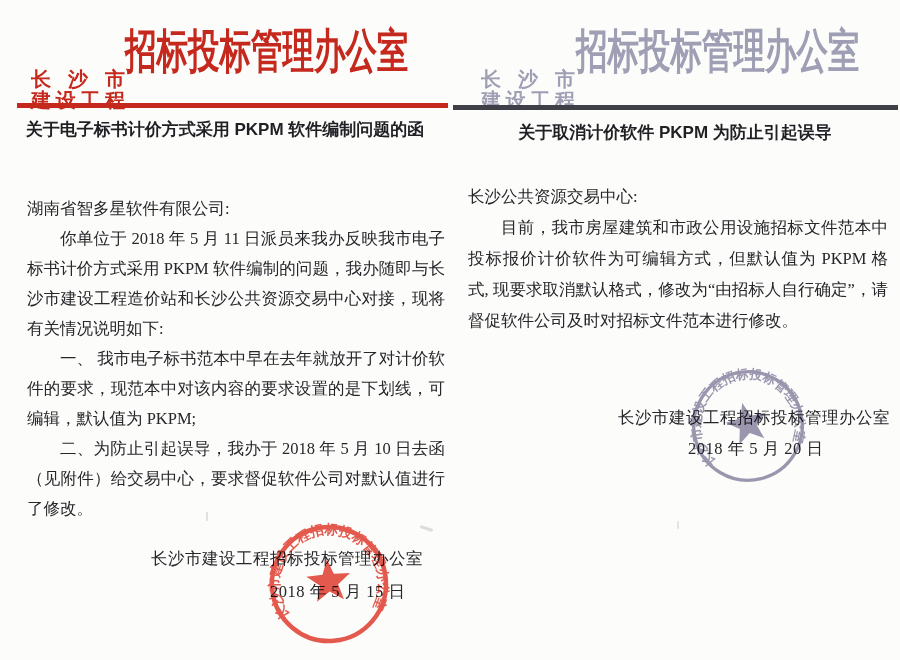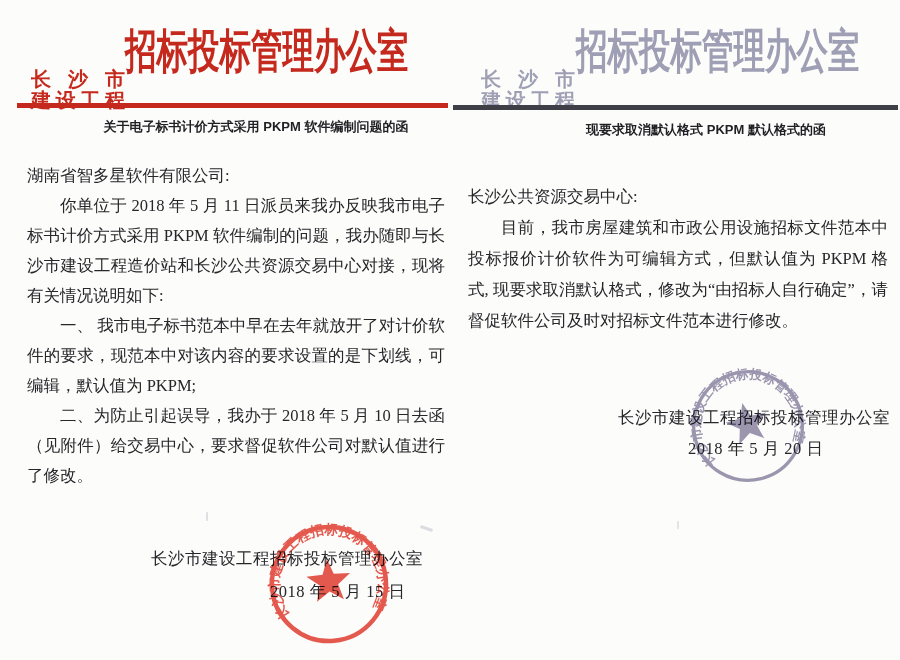--- a/index.html
+++ b/index.html
@@ -21,24 +21,23 @@
     transform:scaleX(0.67);transform-origin:left top;line-height:54px;
     font-family:"Liberation Serif","DejaVu Serif",serif;
   }
   .left-red{color:#c5281c;}
   .right-gray{color:#9e9eb4;}
   .rule{height:5px;}
   .rule-left{background:#c5281c;}
   .rule-right{background:#3f3f48;}
   
   .doc-title{
-    width:450px;text-align:center;font-weight:bold;font-size:13px;
+    width:450px;text-align:center;font-weight:bold;font-size:17px;
     color:#1f1f24;font-family:"Liberation Sans","DejaVu Sans",sans-serif;
     white-space:nowrap;
-    margin-left:31px;
   }
   
   .body-text{
     font-size:16.5px;color:#26262b;text-align:justify;
   }
   .body-text p{margin:0;text-indent:2em;}
   .body-text p.salutation{text-indent:0;}
   .body-left{width:418px;line-height:30px;}
   .body-right{width:420px;line-height:31px;}
   
@@ -62,21 +61,21 @@
     <div class="row">长沙市</div>
     <div class="row">建设工程</div>
   </div>
 
   <div class="abs org-large left-red" style="left:125px;top:24px;">招标投标管理办公室</div>
 
   <div class="abs rule rule-left" style="left:17px;top:103px;width:431px;"></div>
 
   <div class="abs doc-title" style="left:0;top:118px;">关于电子标书计价方式采用 PKPM 软件编制问题的函</div>
 
-  <div class="abs body-text body-left" style="left:27px;top:161px;">
+  <div class="abs body-text body-left" style="left:27px;top:194px;">
     <p class="salutation">湖南省智多星软件有限公司:</p>
     <p>你单位于 2018 年 5 月 11 日派员来我办反映我市电子标书计价方式采用 PKPM 软件编制的问题，我办随即与长沙市建设工程造价站和长沙公共资源交易中心对接，现将有关情况说明如下:</p>
     <p>一、 我市电子标书范本中早在去年就放开了对计价软件的要求，现范本中对该内容的要求设置的是下划线，可编辑，默认值为 PKPM;</p>
     <p>二、为防止引起误导，我办于 2018 年 5 月 10 日去函（见附件）给交易中心，要求督促软件公司对默认值进行了修改。</p>
   </div>
 
   <div class="abs sig" style="left:151px;top:548px;">长沙市建设工程招标投标管理办公室</div>
   <div class="abs dateline" style="left:270px;top:581px;">2018 年 5 月 15 日</div>
 
   <svg class="abs stamp stamp-left" style="left:266px;top:521px;" width="126" height="126" viewBox="0 0 126 126">
@@ -96,21 +95,21 @@
 
   <div class="abs org-small right-gray" style="left:31px;top:29px;">
     <div class="row">长沙市</div>
     <div class="row">建设工程</div>
   </div>
 
   <div class="abs org-large right-gray" style="left:126px;top:24px;">招标投标管理办公室</div>
 
   <div class="abs rule rule-right" style="left:3px;top:105px;width:445px;"></div>
 
-  <div class="abs doc-title" style="left:0;top:121px;">现要求取消默认格式 PKPM 默认格式的函</div>
+  <div class="abs doc-title" style="left:0;top:121px;">关于取消计价软件 PKPM 为防止引起误导</div>
 
   <div class="abs body-text body-right" style="left:18px;top:181px;">
     <p class="salutation">长沙公共资源交易中心:</p>
     <p>目前，我市房屋建筑和市政公用设施招标文件范本中投标报价计价软件为可编辑方式，但默认值为 PKPM 格式, 现要求取消默认格式，修改为“由招标人自行确定”，请督促软件公司及时对招标文件范本进行修改。</p>
   </div>
 
   <div class="abs sig" style="left:168px;top:407px;">长沙市建设工程招标投标管理办公室</div>
   <div class="abs dateline" style="left:238px;top:438px;">2018 年 5 月 20 日</div>
 
   <svg class="abs stamp stamp-right" style="left:238px;top:366px;" width="120" height="120" viewBox="0 0 126 126">

